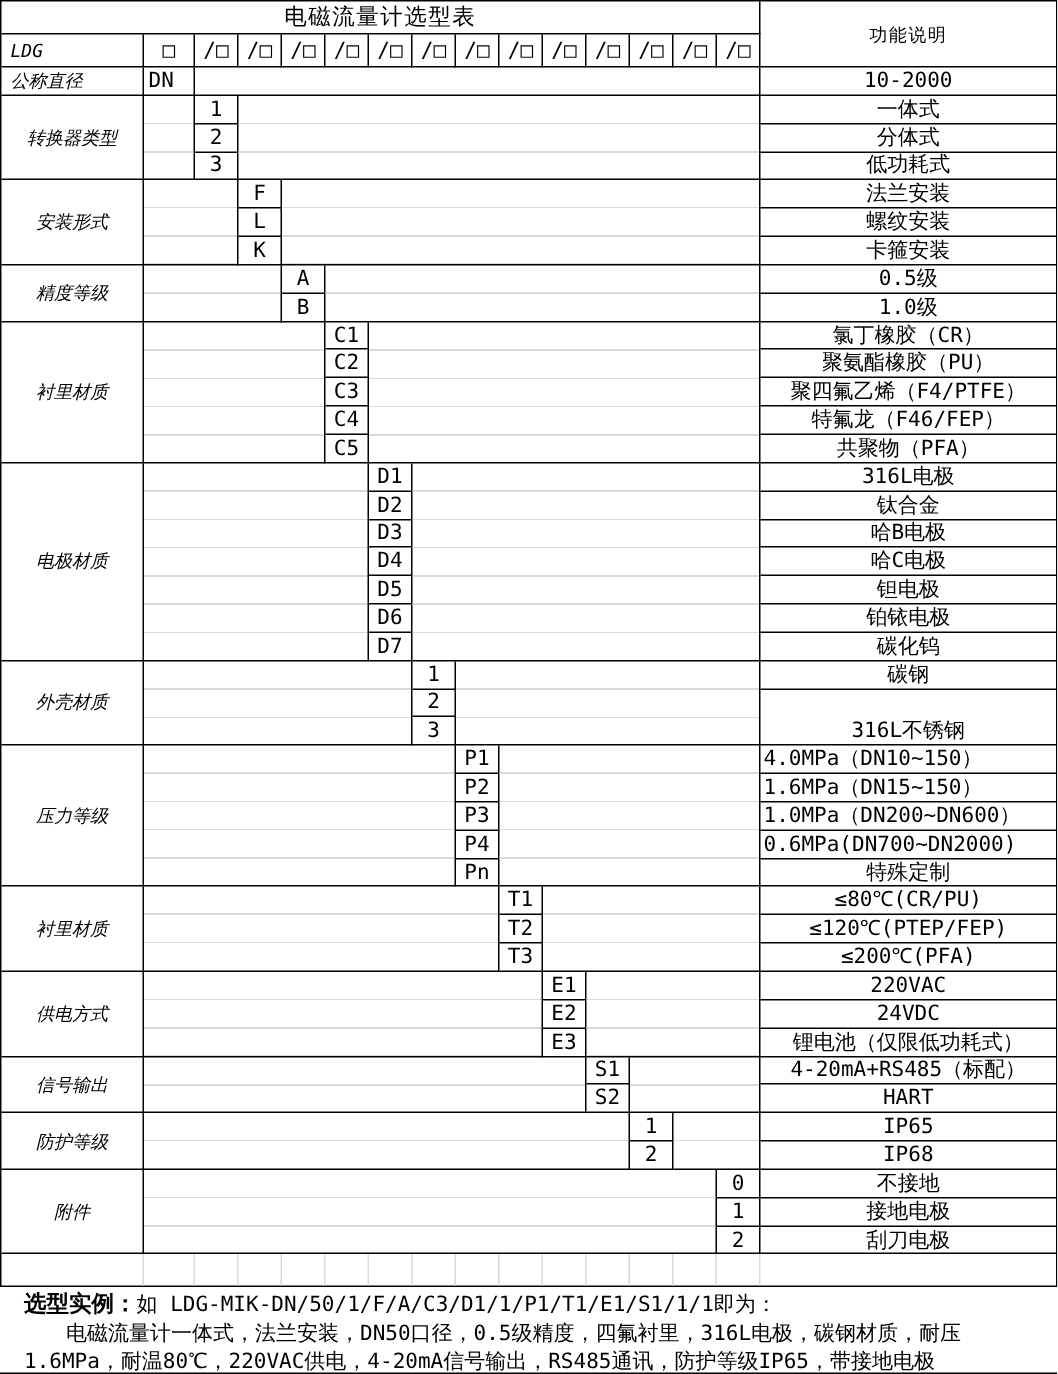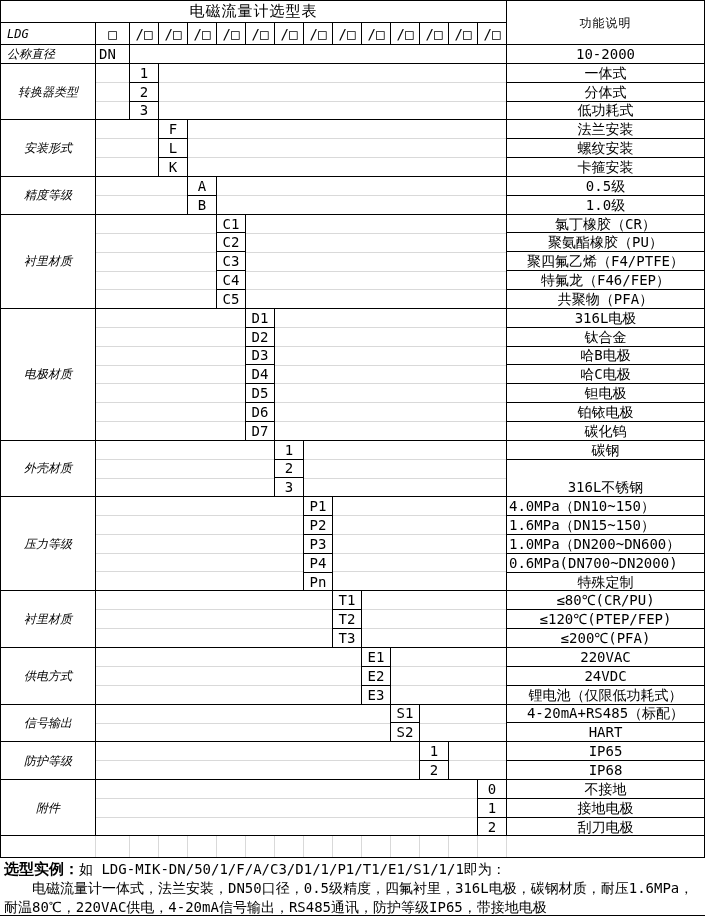--- a/index.html
+++ b/index.html
@@ -28,21 +28,21 @@
   .title{font-size:15px;letter-spacing:1px;}
   .fnhead{font-size:12px;letter-spacing:1px;}
   .label{font-size:12px;font-style:italic;}
   .lpad{justify-content:flex-start;padding-left:6px;}
   .code{font-size:14px;}
   .desc{font-size:14px;}
   .desc.left{justify-content:flex-start;padding-left:2px;}
   .footer{
     width:705px;height:58px;box-sizing:border-box;
     border-bottom:1px solid #000;
-    padding:2px 4px 0 4px;
+    padding:2px 4px 0 16px;
   }
   .ex-head{margin:0;font-size:14px;line-height:19px;}
   .ex-head .ex-label{font-weight:bold;font-size:15px;}
   .ex-body{margin:0;font-size:14px;line-height:19px;text-indent:2em;}
 </style>
 </head>
 <body>
 
 <div class="page">
 

